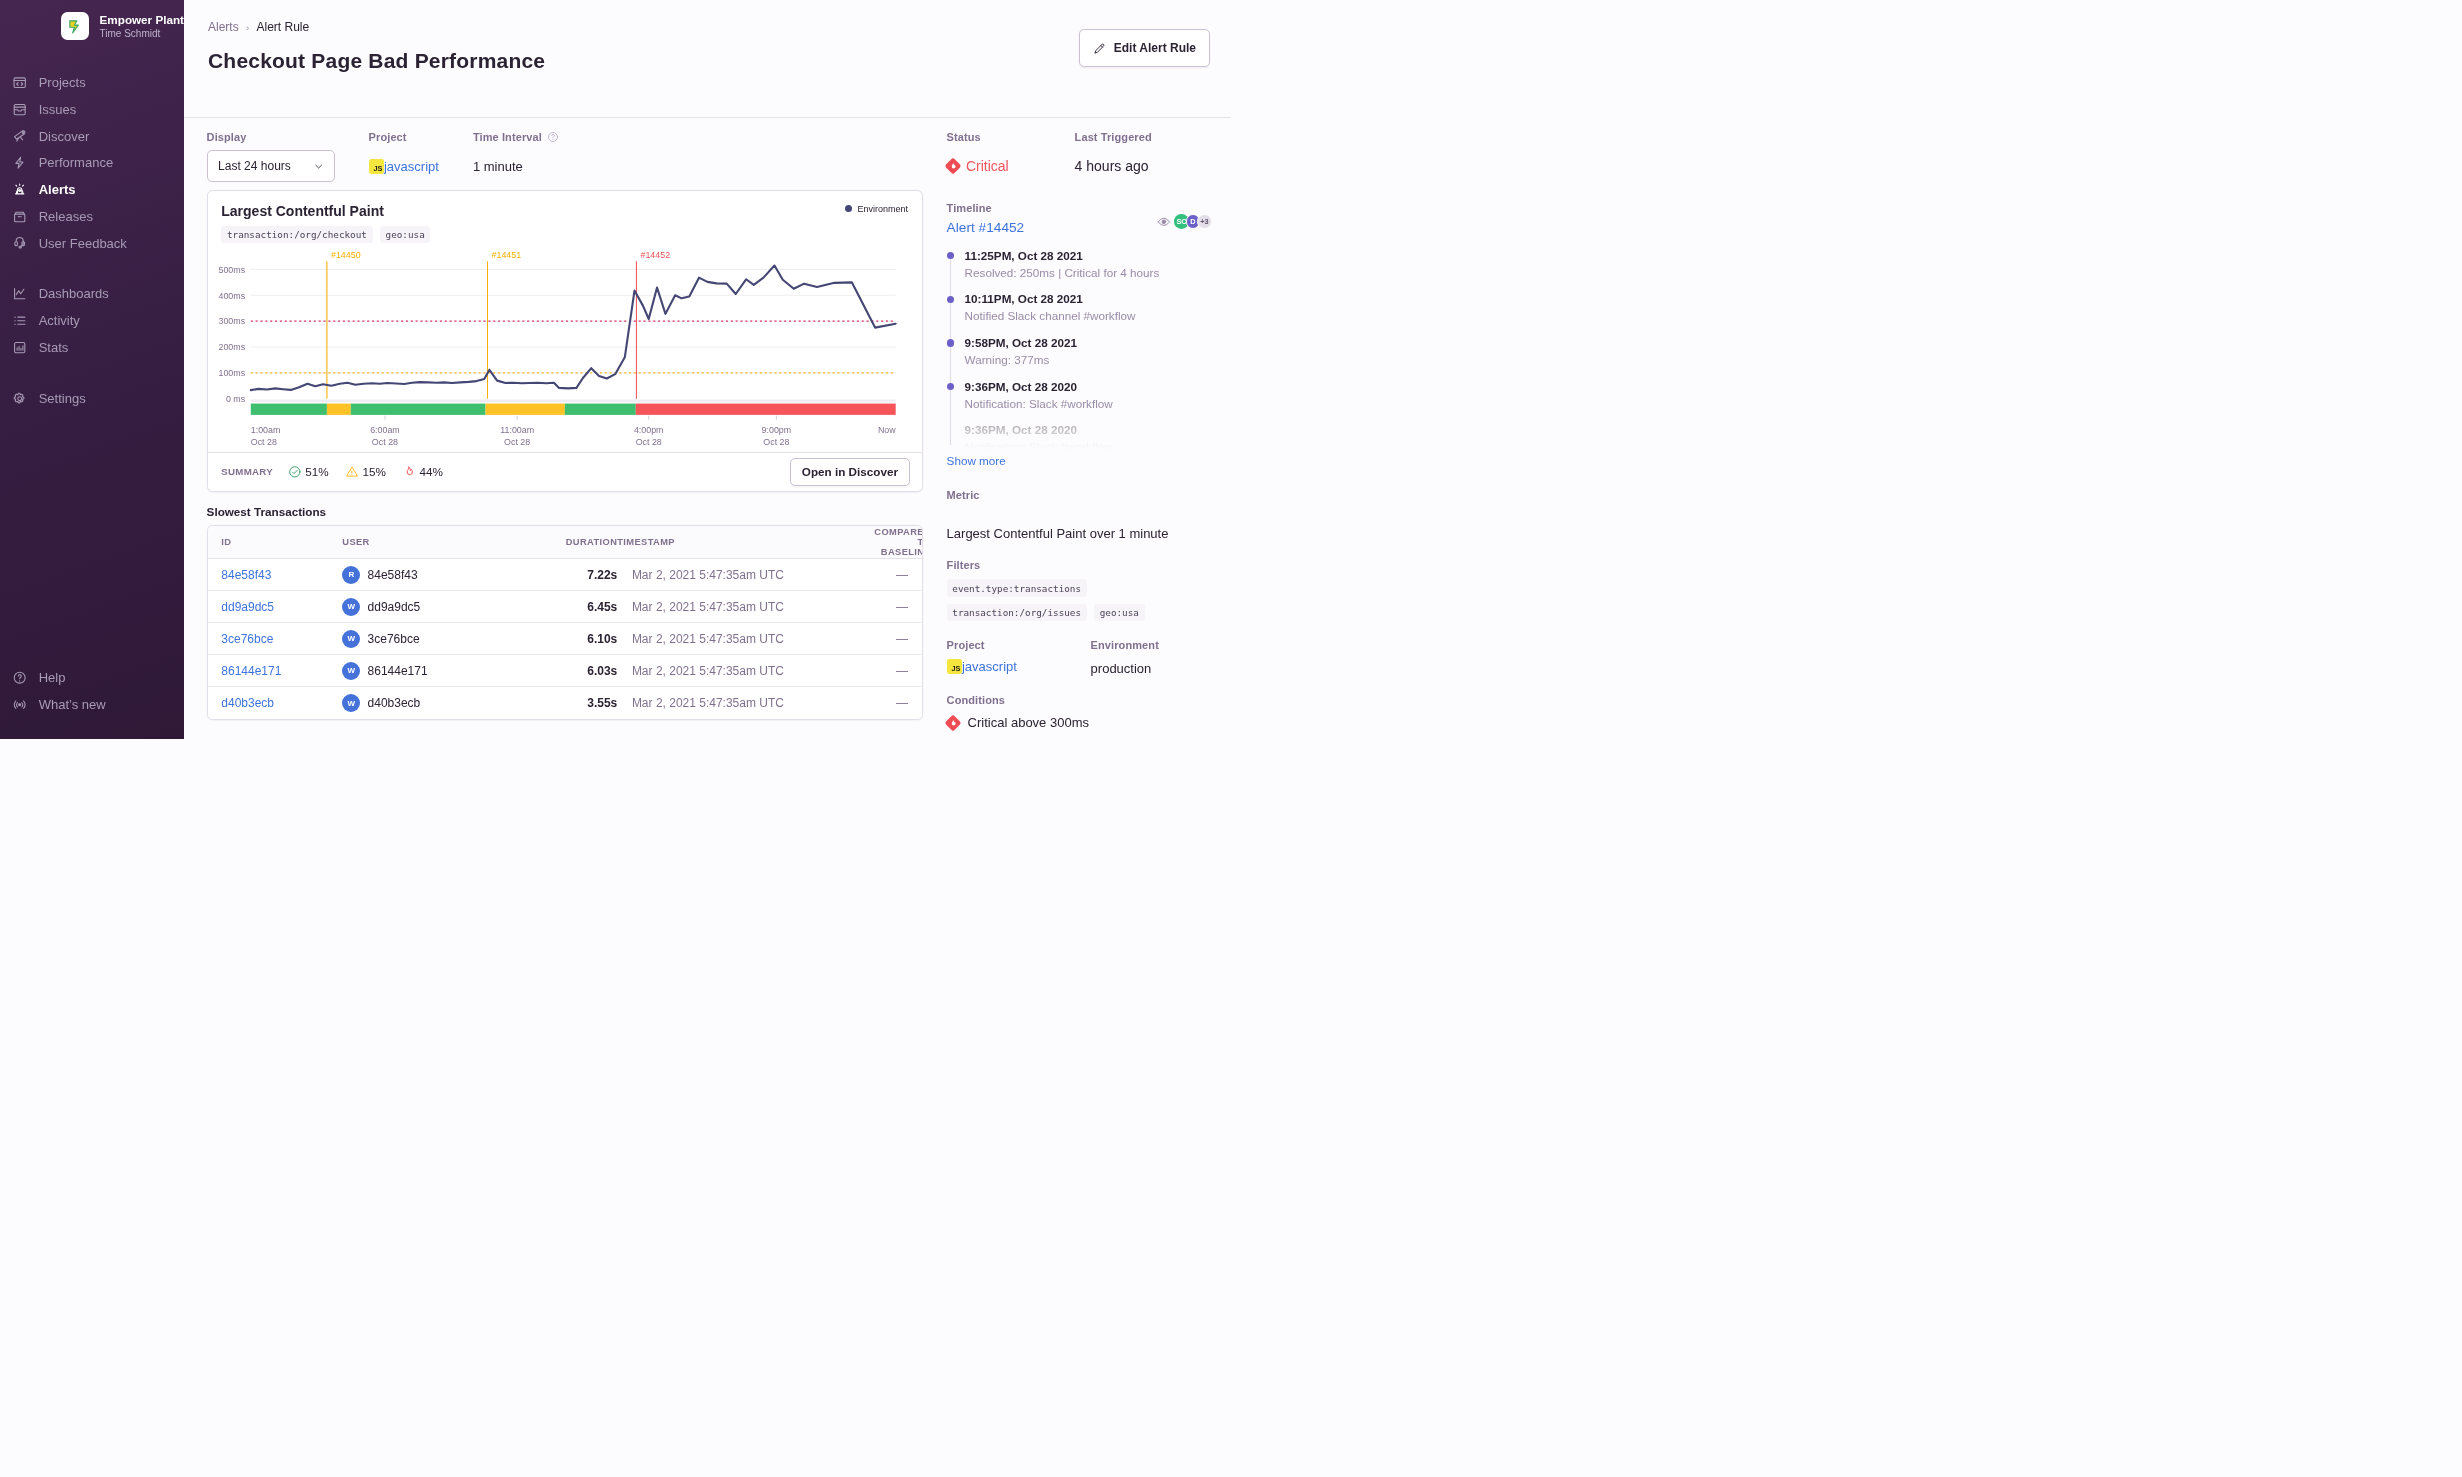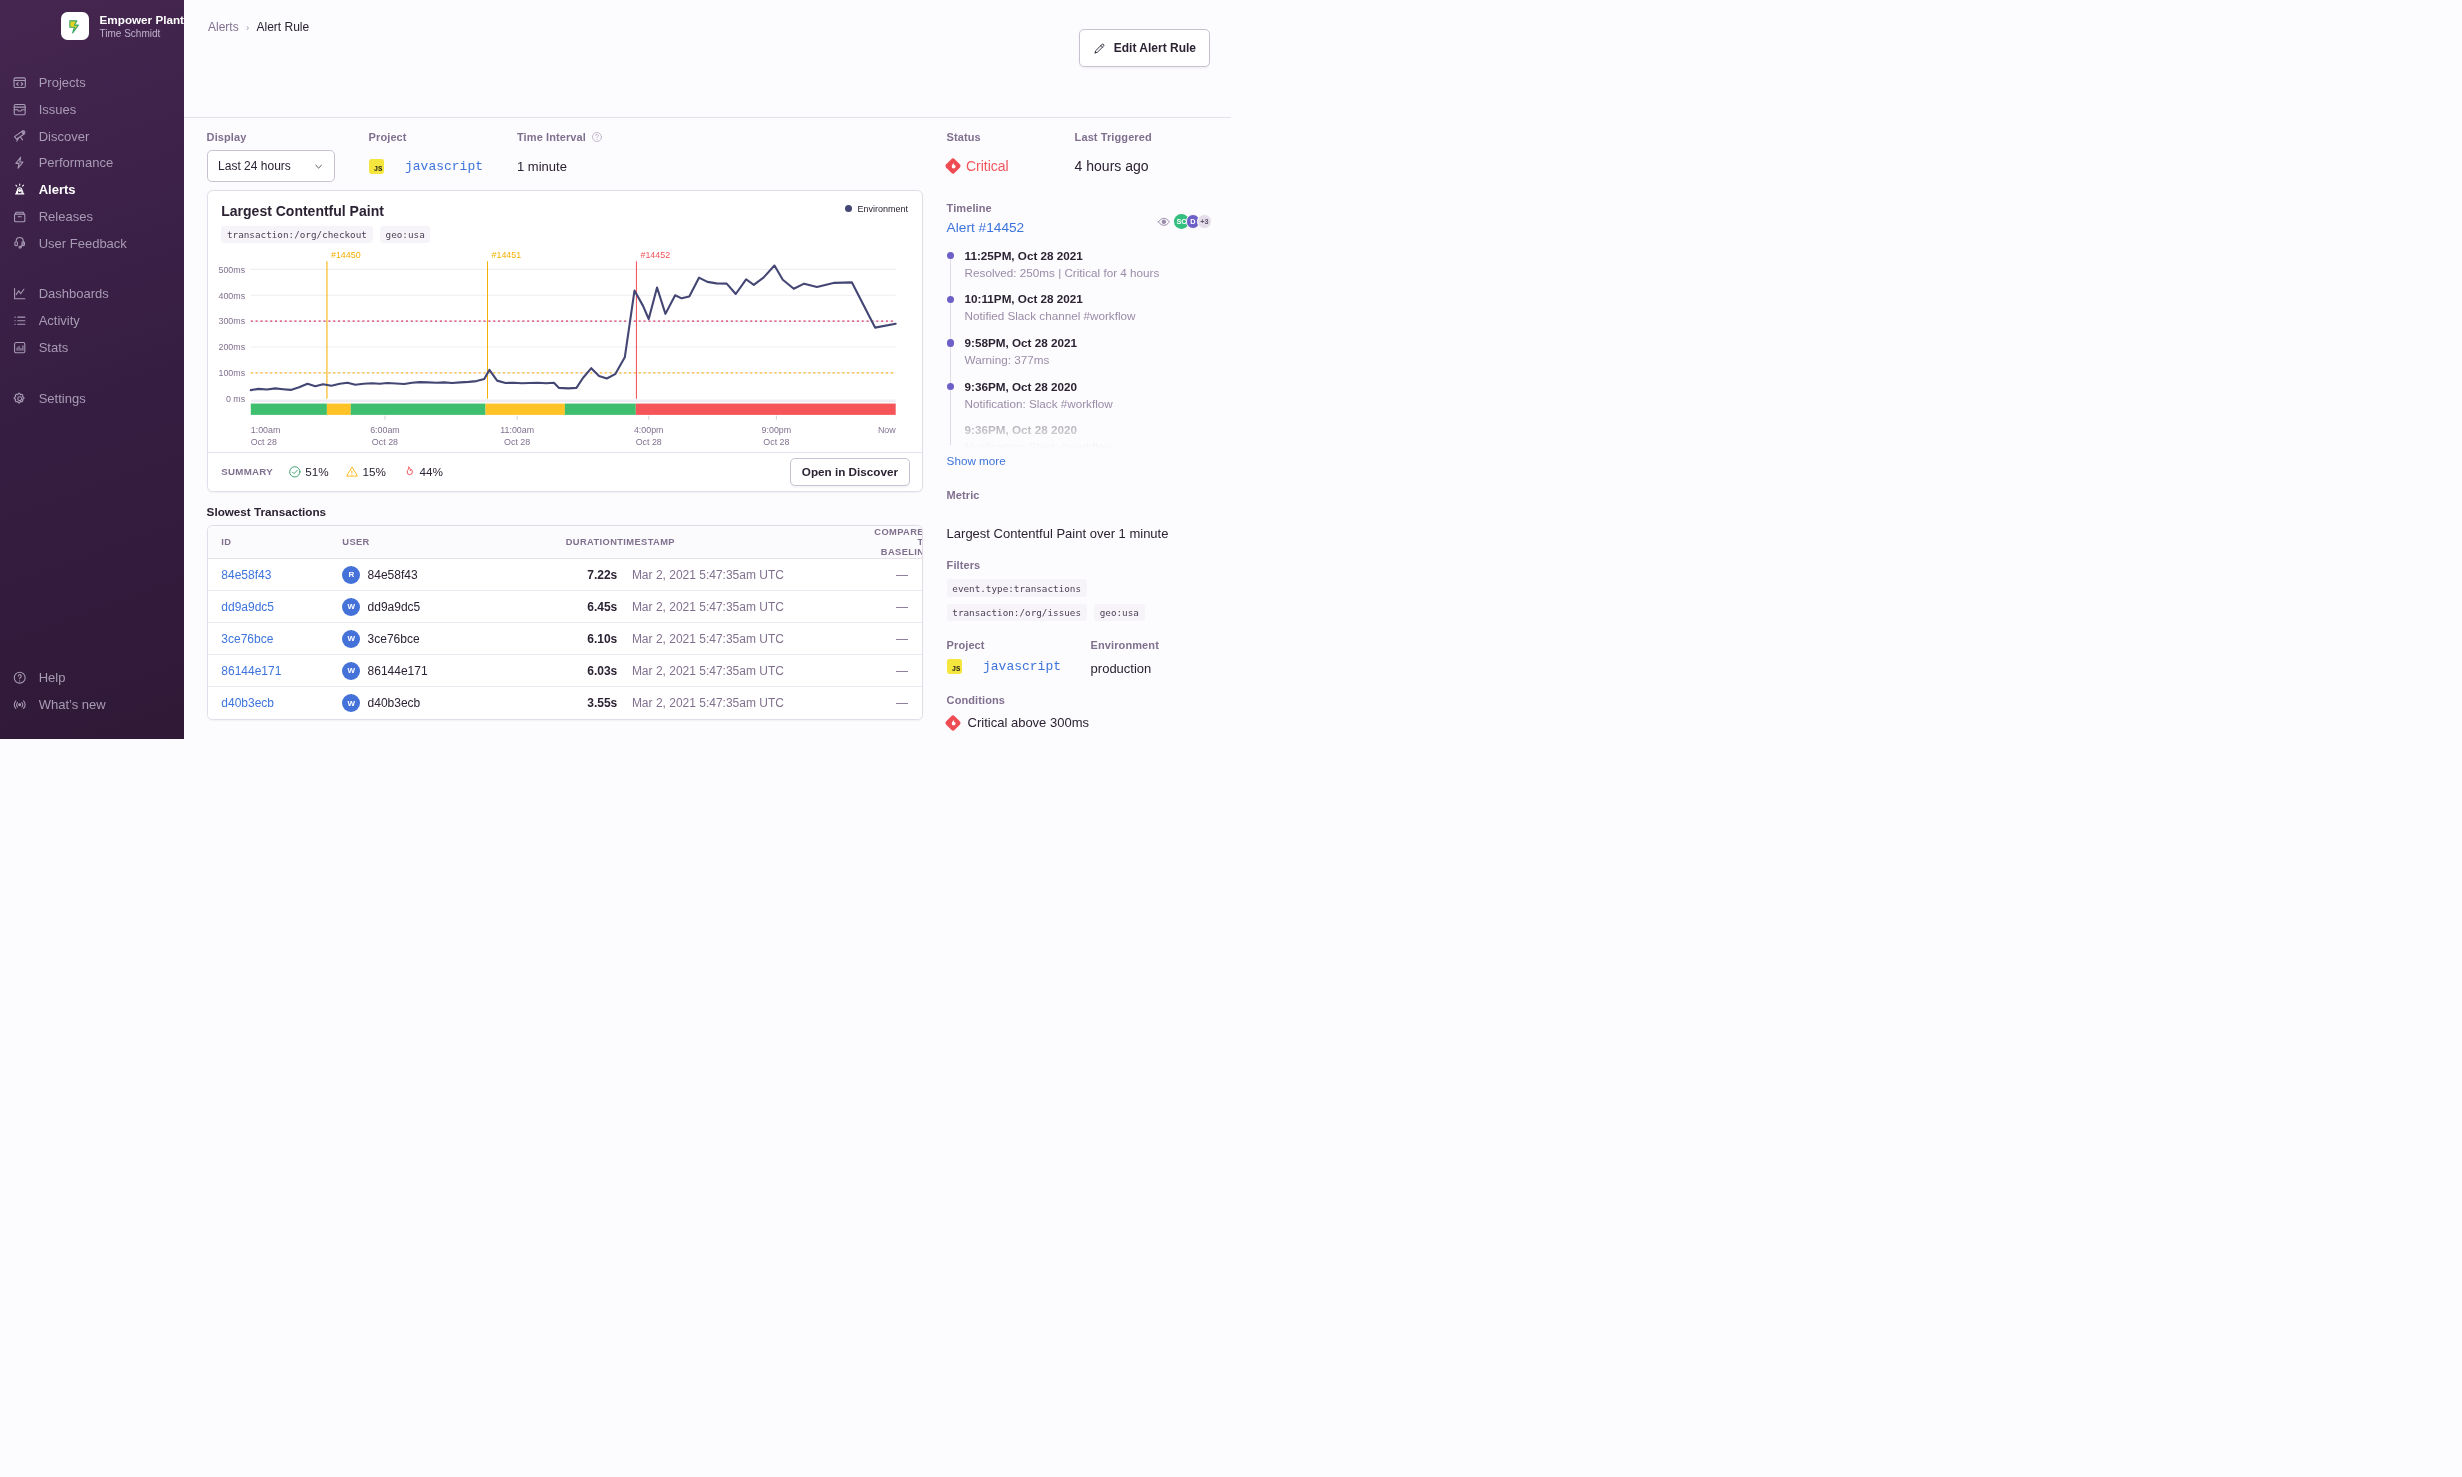--- a/index.html
+++ b/index.html
@@ -34,21 +34,21 @@
   .content-body { flex:1; display:flex; padding:0 19.4px 0 22.6px; min-height:0; }
   .main-col { width:716px; flex:0 0 716px; }
   .right-col { flex:1; padding-left:24px; min-width:0; }
 
   
   .controls-row { display:flex; gap:34px; margin-top:13px; }
   .ctl-label, .side-label { font-size:11px; font-weight:bold; color:#80708F; letter-spacing:0.1px; }
   .ctl-value { margin-top:7.3px; }
   .display-select { display:flex; align-items:center; justify-content:space-between; width:128px; height:32px; background:#fff; border:0.8px solid #C9C0D1; border-radius:4.9px; padding:0 9.7px 0 10.5px; font-size:12px; color:#2B2233; cursor:pointer; }
   .display-select .icon { width:11.3px; height:11.3px; color:#2B2233; }
-  .proj-line { display:flex; align-items:center; gap:21px; height:32px;font-family:Liberation Mono, monospace; }
+  .proj-line { display:flex; align-items:center; gap:0; height:32px; }
   .js-badge { width:15.4px; height:15.4px; background:#F5E63D; border-radius:2.4px; position:relative; }
   .js-badge span { position:absolute; right:1.6px; bottom:0.8px; font-size:7.3px; font-weight:bold; color:#1d1d1d; }
   .link { color:#3D74DB; text-decoration:none; cursor:pointer; }
   .proj-line .link { font-size:13px; }
   .interval-label-row { display:flex; align-items:center; gap:4.9px; }
   .help-icon { width:12px; height:12px; color:#B9AEC4; }
   .interval-value { font-size:13px; color:#2B2233; height:32px; display:flex; align-items:center; }
 
   
   .card { background:#fff; border:0.8px solid #E3DDE9; border-radius:5.7px; box-shadow:0 0.8px 1.6px rgba(43,34,51,.05); }
@@ -269,20 +269,21 @@
 </aside>
 
 <div class="main">
 
   <header class="page-header">
     <div class="breadcrumb">
       <span class="link-crumb" style="color:#80708F;cursor:pointer;">Alerts</span>
       <span class="crumb-chevron icon">›</span>
       <span class="crumb-current">Alert Rule</span>
     </div>
+    <h1 class="page-title">Checkout Page Bad Performance</h1>
     <button class="edit-btn">
       <span class="icon">
           <svg viewBox="0 0 24 24" width="100%" height="100%" fill="none" stroke="currentColor" stroke-width="1.7" stroke-linecap="round" stroke-linejoin="round">
             <path d="M4 20l1-4L16.5 4.5a2.1 2.1 0 013 3L8 19l-4 1z"></path>
             <path d="M14.5 6.5l3 3"></path>
           </svg>
         </span>
       <span>Edit Alert Rule</span>
     </button>
   </header>

